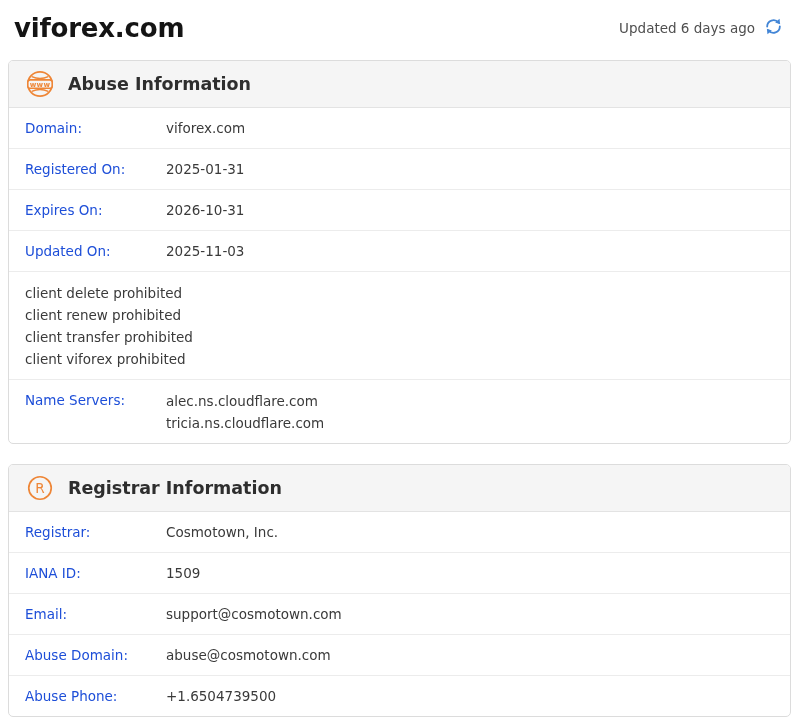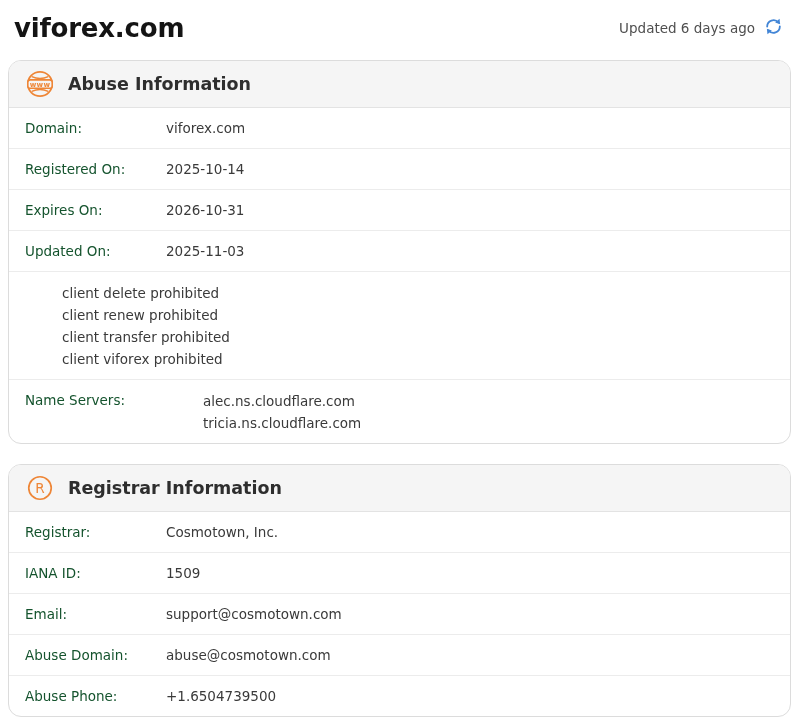--- a/index.html
+++ b/index.html
@@ -36,21 +36,21 @@
   .refresh-btn {
     width: 20px; height: 20px;
     display: flex; align-items: center; justify-content: center;
     cursor: pointer;
     background: none; border: none; padding: 0;
   }
   
   .panel {
     margin: 0 8px 20px 8px;
     border: 1px solid #dcdcdc;
-    border-radius: 13px;
+    border-radius: 5px;
     background: #ffffff;
     overflow: hidden;
   }
   .panel-header {
     background: #f5f5f5;
     border-bottom: 1px solid #e3e3e3;
     display: flex;
     align-items: center;
     gap: 13px;
     padding: 8px 16px;
@@ -64,30 +64,30 @@
   .hdr-icon { width: 30px; height: 30px; display: block; }
   .row {
     display: flex;
     padding: 10px 16px 9px 16px;
     border-bottom: 1px solid #ececec;
   }
   .row:last-child { border-bottom: none; }
   .row .label {
     flex: 0 0 141px;
     width: 141px;
-    color: #14532d;
+    color: #1d4ed8;
     font-size: 13.5px;
     line-height: 21px;
   }
   .row .vals {
     color: #3a3a3a;
     font-size: 13.5px;
     line-height: 21px;
   }
-  .row .vals.multi .val-line { line-height: 22px; margin-left: 37px; }
+  .row .vals.multi .val-line { line-height: 22px; }
 </style>
 </head>
 <body>
 
 <div class="topbar">
   <div class="page-title">viforex.com</div>
   <div class="updated-wrap">
     <span class="updated-text">Updated 6 days ago</span>
     <button class="refresh-btn">
       <span>
@@ -118,21 +118,21 @@
 
   <div class="row">
     <div class="label">Domain:</div>
     <div class="vals">
         <div class="val-line">viforex.com</div>
       </div>
   </div>
   <div class="row">
     <div class="label">Registered On:</div>
     <div class="vals">
-        <div class="val-line">2025-10-14</div>
+        <div class="val-line">2025-01-31</div>
       </div>
   </div>
   <div class="row">
     <div class="label">Expires On:</div>
     <div class="vals">
         <div class="val-line">2026-10-31</div>
       </div>
   </div>
   <div class="row">
     <div class="label">Updated On:</div>

